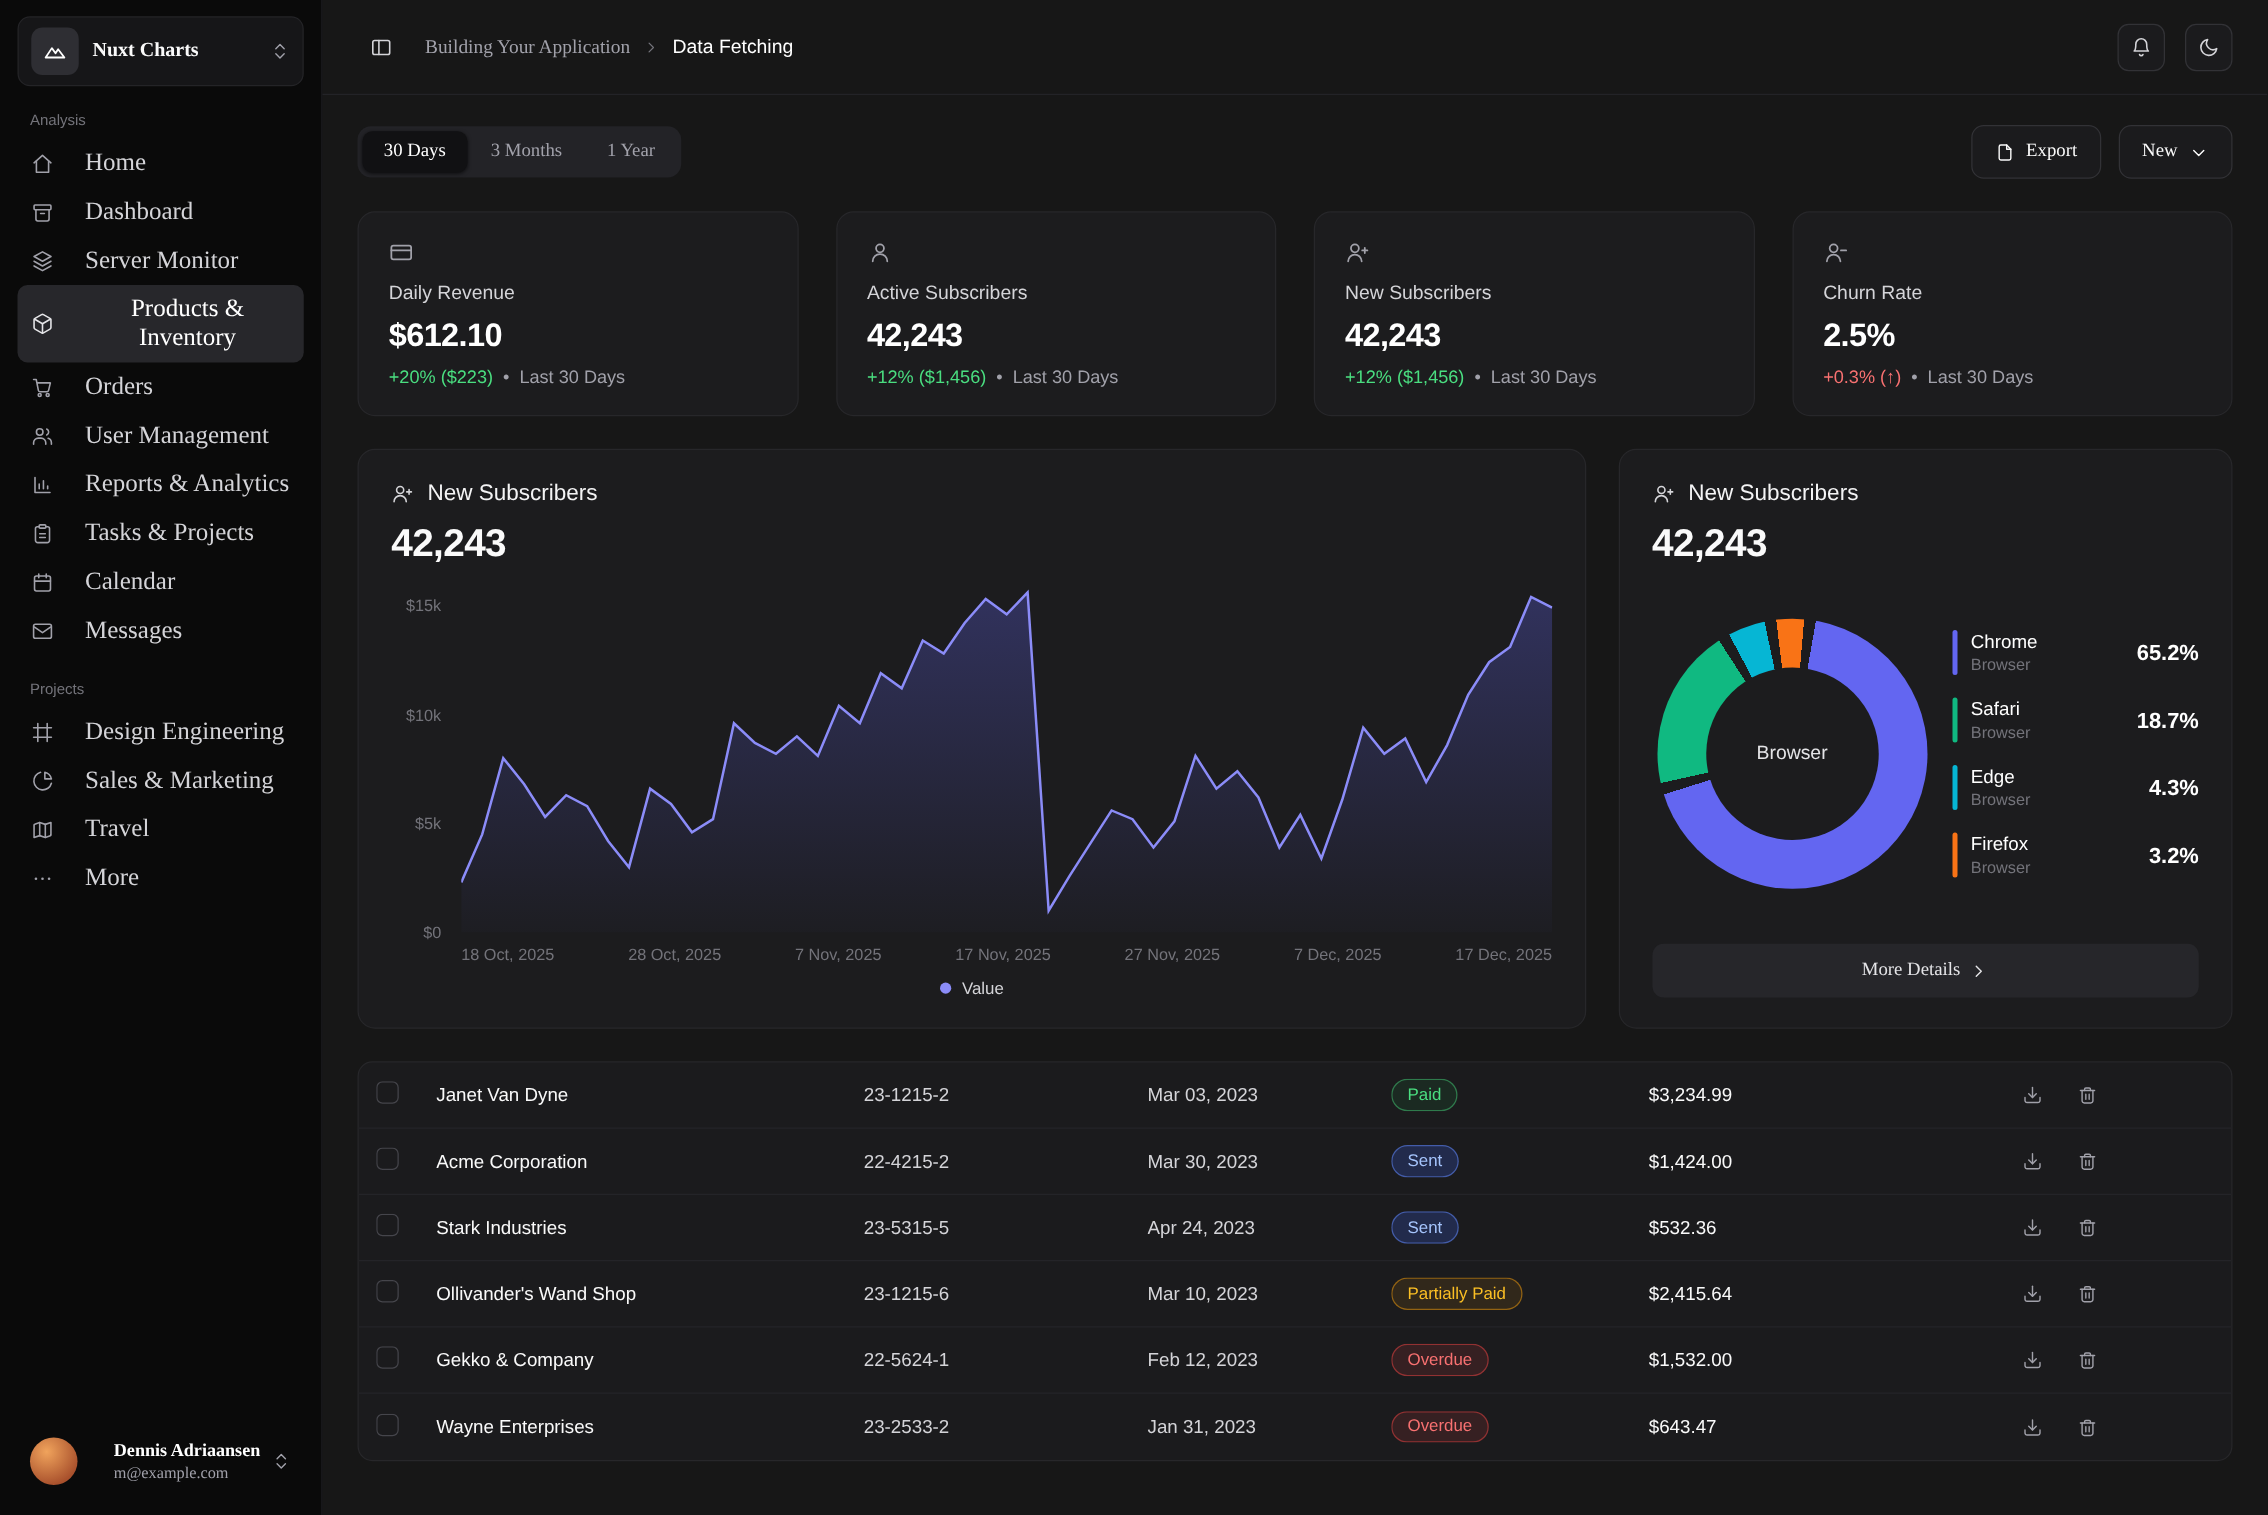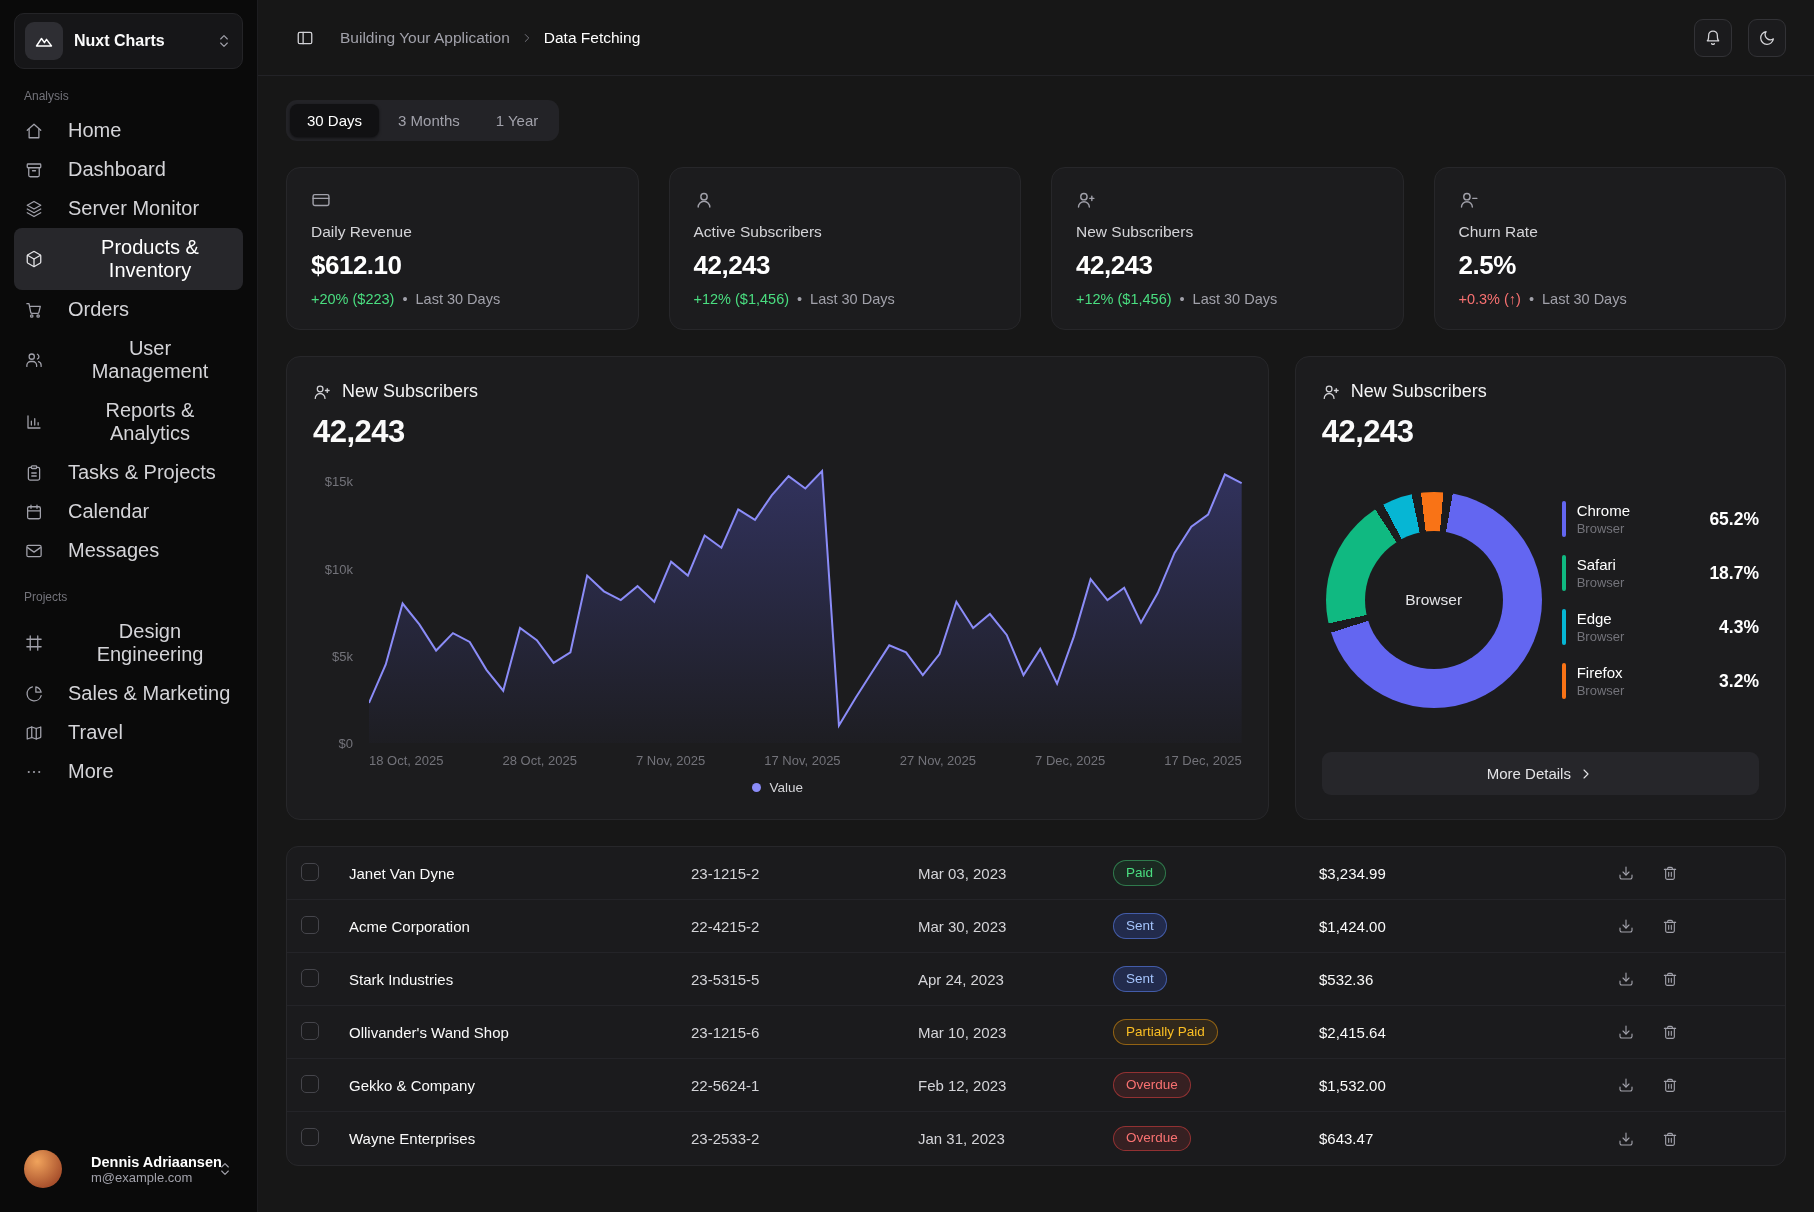--- a/index.html
+++ b/index.html
@@ -20,21 +20,21 @@
   html,body{width:1814px;height:1212px;overflow:hidden}
   body{
     display:flex;
     background:var(--bg);
     color:var(--text);
     font-family:"Liberation Sans", sans-serif;
     font-size:15px;
   }
   .ic{width:18px;height:18px;flex:none;stroke:currentColor;fill:none;stroke-width:1.7;stroke-linecap:round;stroke-linejoin:round}
   .ic14{width:14px;height:14px}.ic16{width:16px;height:16px}.ic20{width:20px;height:20px}
-  button{font-family:Liberation Sans, sans-serif;cursor:pointer}
+  button{font-family:Liberation Serif, serif;cursor:pointer}
 
   
   .sidebar{width:258px;flex:none;background:var(--sidebar);display:flex;flex-direction:column;padding:13px 14px 16px;border-right:1px solid #1d1d20}
   .team{display:flex;align-items:center;gap:11px;background:#161618;border:1px solid #242427;border-radius:10px;padding:8px 10px;color:var(--text)}
   .team-logo{width:38px;height:38px;border-radius:9px;background:#2e2e33;display:flex;align-items:center;justify-content:center;color:#fff}
   .team-name{font-weight:700;font-size:16px;flex:1;text-align:left}
   .team .chev{color:var(--muted)}
   .section-label{font-size:12px;color:var(--muted2);margin:20px 10px 8px}
   .nav-item{display:flex;align-items:center;gap:25px;padding:8px 11px;border-radius:8px;color:var(--soft);font-size:20px;background:transparent;border:0;width:100%;text-align:center}
   .nav-item .ic{color:var(--muted)}
@@ -389,20 +389,34 @@
       </button>
   </header>
 
   <div class="content">
 
     <div class="toolbar">
       <div class="seg">
         <button data-active="true">30 Days</button>
         <button>3 Months</button>
         <button>1 Year</button>
+      </div>
+      <div class="toolbar-right">
+        <button class="btn">
+          <svg class="ic ic16">
+              <use href="#i-file"></use>
+            </svg>
+          <span>Export</span>
+        </button>
+        <button class="btn">
+          <span>New</span>
+          <svg class="ic ic16">
+              <use href="#i-chevd"></use>
+            </svg>
+        </button>
       </div>
     </div>
 
     <div class="stats">
       <div class="stat-card">
         <svg class="ic ic20">
             <use href="#i-card"></use>
           </svg>
         <div class="stat-title">Daily Revenue</div>
         <div class="stat-value">$612.10</div>

